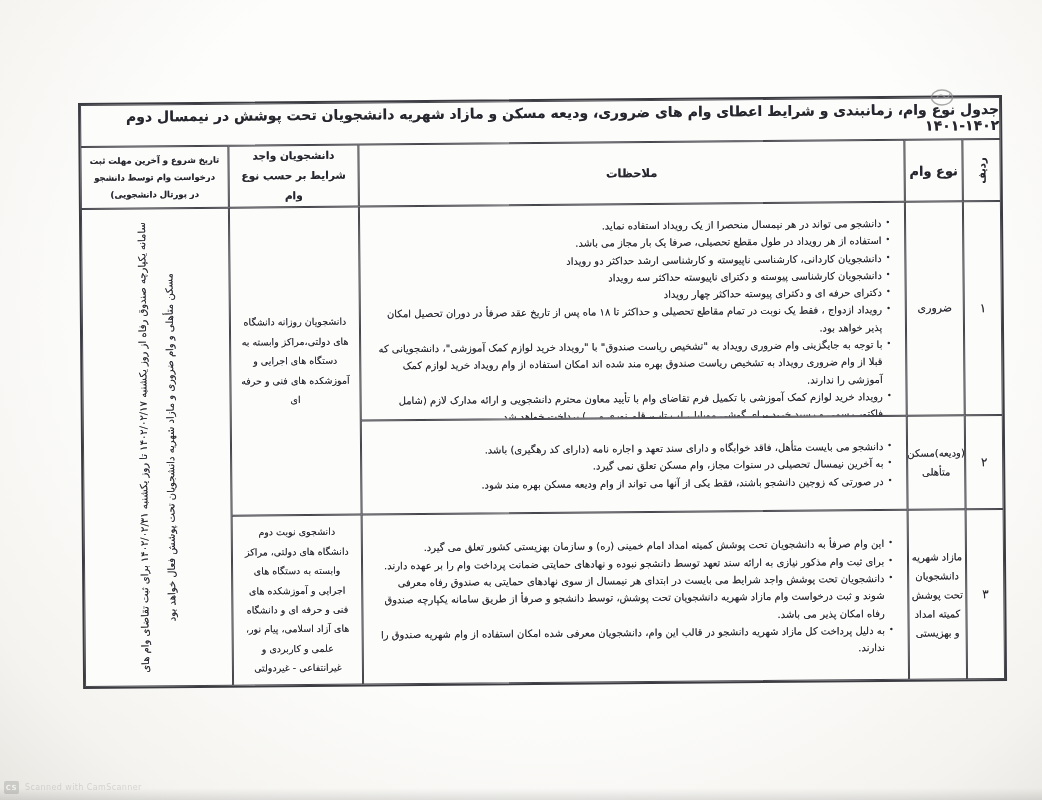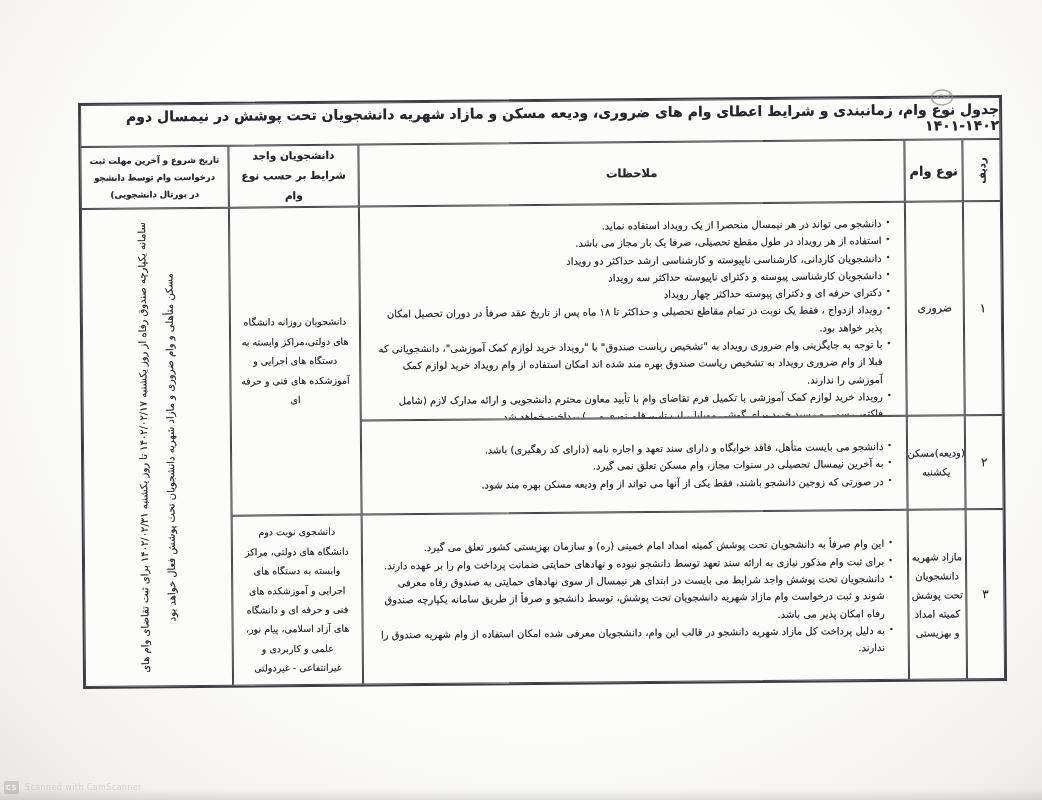--- a/index.html
+++ b/index.html
@@ -140,21 +140,21 @@
             <span class="dot">•</span>
             <span class="btxt">با توجه به جایگزینی وام ضروری رویداد به "تشخیص ریاست صندوق" با "رویداد خرید لوازم کمک آموزشی"، دانشجویانی که قبلا از وام ضروری رویداد به تشخیص ریاست صندوق بهره مند شده اند امکان استفاده از وام رویداد خرید لوازم کمک آموزشی را ندارند.</span>
           </div>
           <div class="bullet">
             <span class="dot">•</span>
             <span class="btxt">رویداد خرید لوازم کمک آموزشی با تکمیل فرم تقاضای وام با تأیید معاون محترم دانشجویی و ارائه مدارک لازم (شامل فاکتور رسمی و رسید خرید برای گوشی موبایل، لپ تاپ، قلم نوری و ...) پرداخت خواهد شد.</span>
           </div>
         </div>
 
       <div class="cell num r2">۲</div>
-      <div class="cell type r2">(ودیعه)مسکن یکشنبه</div>
+      <div class="cell type r2">(ودیعه)مسکن متأهلی</div>
       <div class="cell remarks r2">
           <div class="bullet">
             <span class="dot">•</span>
             <span class="btxt">دانشجو می بایست متأهل، فاقد خوابگاه و دارای سند تعهد و اجاره نامه (دارای کد رهگیری) باشد.</span>
           </div>
           <div class="bullet">
             <span class="dot">•</span>
             <span class="btxt">به آخرین نیمسال تحصیلی در سنوات مجاز، وام مسکن تعلق نمی گیرد.</span>
           </div>
           <div class="bullet">

